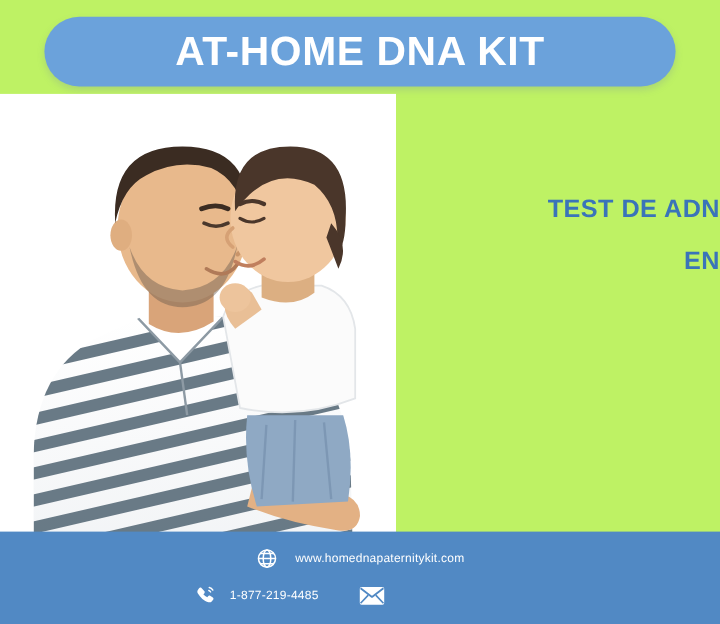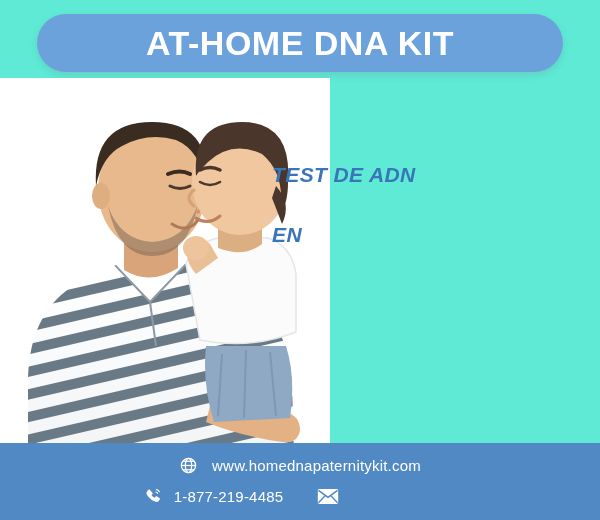--- a/index.html
+++ b/index.html
@@ -7,21 +7,21 @@
     padding: 0;
     background: #ffffff;
   }
   body {
     font-family: "Liberation Sans", sans-serif;
   }
   #poster {
     position: relative;
     width: 600px;
     height: 520px;
-    background: #5eead4;
+    background: #bef264;
     overflow: hidden;
   }
 
   
   .title-banner {
     position: absolute;
     left: 37px;
     top: 14px;
     width: 526px;
     height: 58px;
@@ -51,33 +51,32 @@
     overflow: hidden;
   }
   .photo-svg { display: block; }
 
   
   .headline-block {
     position: absolute;
     left: 272px;
     top: 150px;
     width: 328px;
-    text-align: left;
+    text-align: right;
     color: #3a74b9;
-    font-style: italic;
   }
   .headline-line {
     font-size: 21px;
     font-weight: bold;
     letter-spacing: 0.4px;
     line-height: 1;
     white-space: nowrap;
   }
   .headline-line.l1 { margin-top: 14px; }
-  .headline-line.l2 { margin-top: 39px; }
+  .headline-line.l2 { margin-top: 22px; }
   .headline-line.l3 { margin-top: 39px; font-size: 21px; }
 
   
   .footer {
     position: absolute;
     left: 0;
     bottom: 0;
     width: 600px;
     height: 77px;
     background: #5189c4;
@@ -95,21 +94,21 @@
     width: 600px;
     justify-content: center;
   }
   .footer-row.row-contact {
     top: 44px;
     left: 0;
     width: 496px;
     justify-content: center;
   }
   .footer-text {
-    font-size: 15px;
+    font-size: 10px;
     letter-spacing: 0.2px;
   }
   .icon {
     display: inline-flex;
     align-items: center;
     justify-content: center;
     flex: none;
   }
   .gap-web { width: 14px; }
   .gap-phone { width: 11px; }

